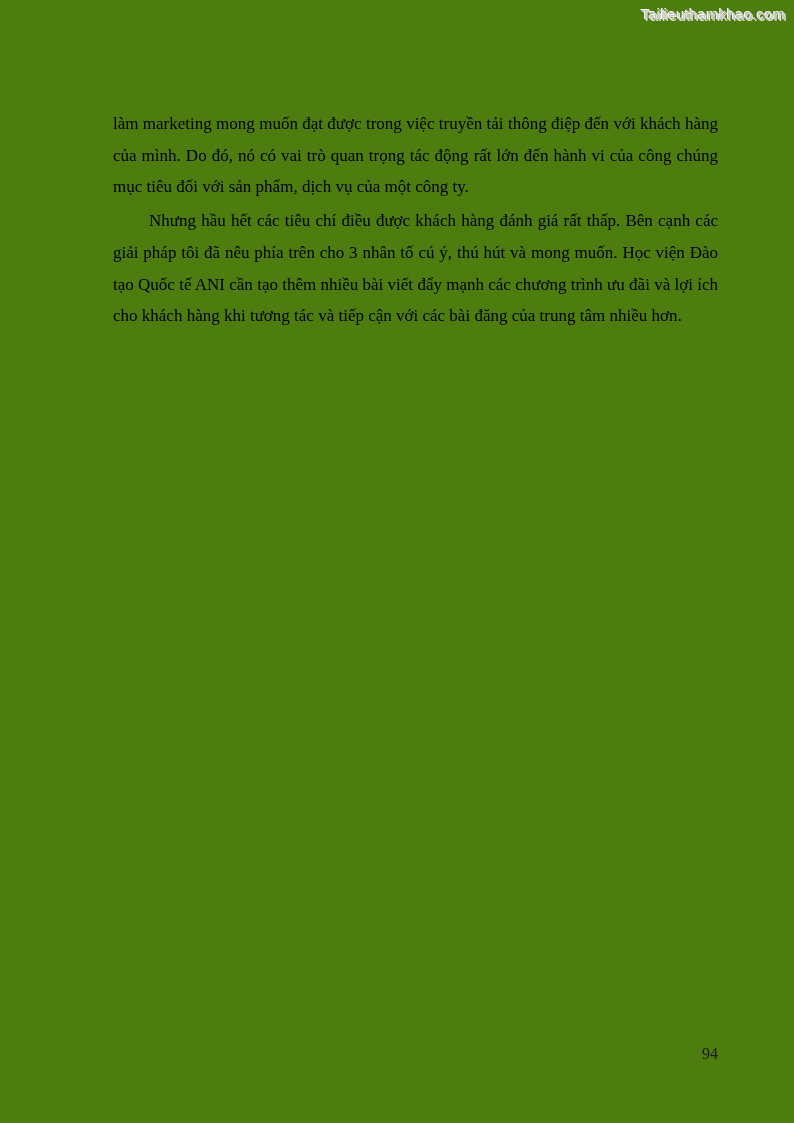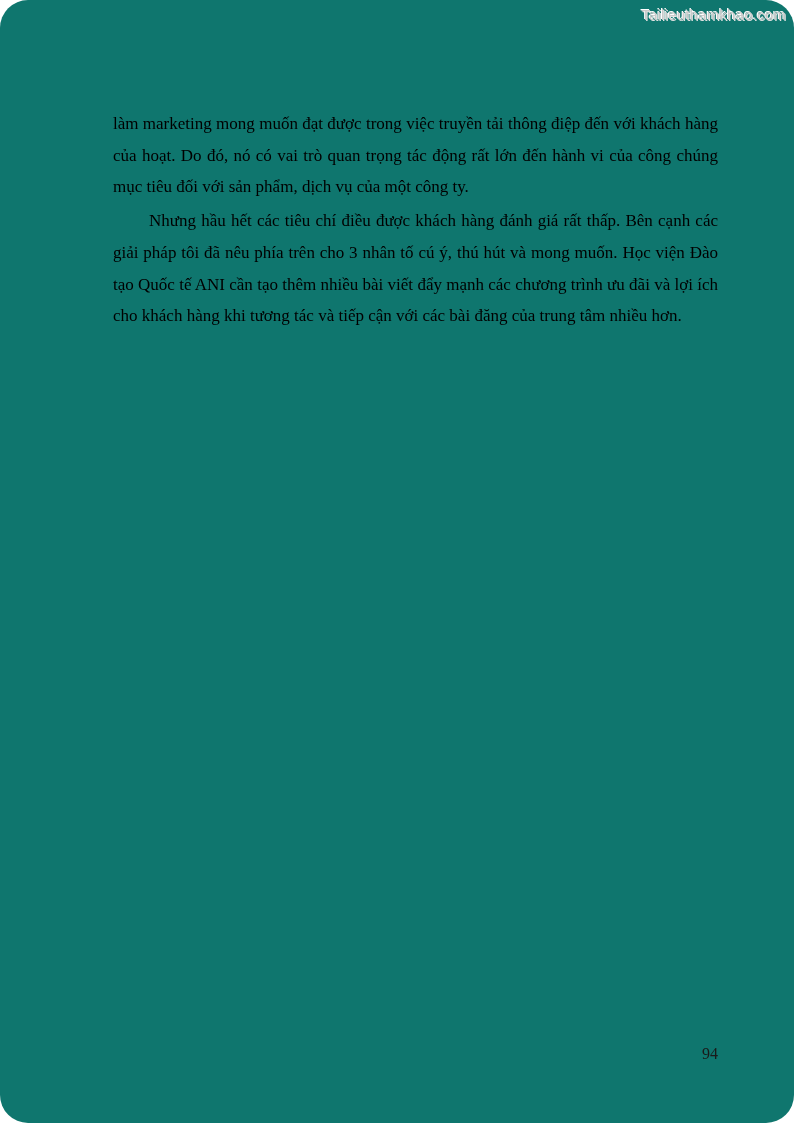--- a/index.html
+++ b/index.html
@@ -4,25 +4,24 @@
 <style>
   html, body {
     margin: 0;
     padding: 0;
     background: #ffffff;
   }
   .page {
     position: relative;
     width: 794px;
     height: 1123px;
-    background: #0f766e;
+    background: #4d7c0f;
     overflow: hidden;
     font-family: "Liberation Serif", "DejaVu Serif", serif;
     color: #000000;
-    border-radius: 28px;
   }
   .watermark {
     position: absolute;
     top: 6px;
     right: 8px;
     font-family: "Liberation Sans", "DejaVu Sans", sans-serif;
     font-size: 15px;
     letter-spacing: 0.2px;
     color: #cbcbcb;
     text-shadow: -1px -1px 0 #ffffff, 1px 1px 0 #e3e3e3;
@@ -53,19 +52,19 @@
   }
 </style>
 </head>
 <body>
 
 <div class="page">
 
   <span class="watermark">Tailieuthamkhao.com</span>
 
   <div class="content">
-    <p>làm marketing mong muốn đạt được trong việc truyền tải thông điệp đến với khách hàng của hoạt. Do đó, nó có vai trò quan trọng tác động rất lớn đến hành vi của công chúng mục tiêu đối với sản phẩm, dịch vụ của một công ty.</p>
+    <p>làm marketing mong muốn đạt được trong việc truyền tải thông điệp đến với khách hàng của mình. Do đó, nó có vai trò quan trọng tác động rất lớn đến hành vi của công chúng mục tiêu đối với sản phẩm, dịch vụ của một công ty.</p>
     <p class="indent">Nhưng hầu hết các tiêu chí điều được khách hàng đánh giá rất thấp. Bên cạnh các giải pháp tôi đã nêu phía trên cho 3 nhân tố cú ý, thú hút và mong muốn. Học viện Đào tạo Quốc tế ANI  cần tạo thêm nhiều bài viết đẩy mạnh các chương trình ưu đãi và lợi ích cho khách hàng khi tương tác và tiếp cận với các bài đăng của trung tâm nhiều hơn.</p>
   </div>
 
   <div class="page-number">94</div>
 
 </div>
 
 </body></html>

